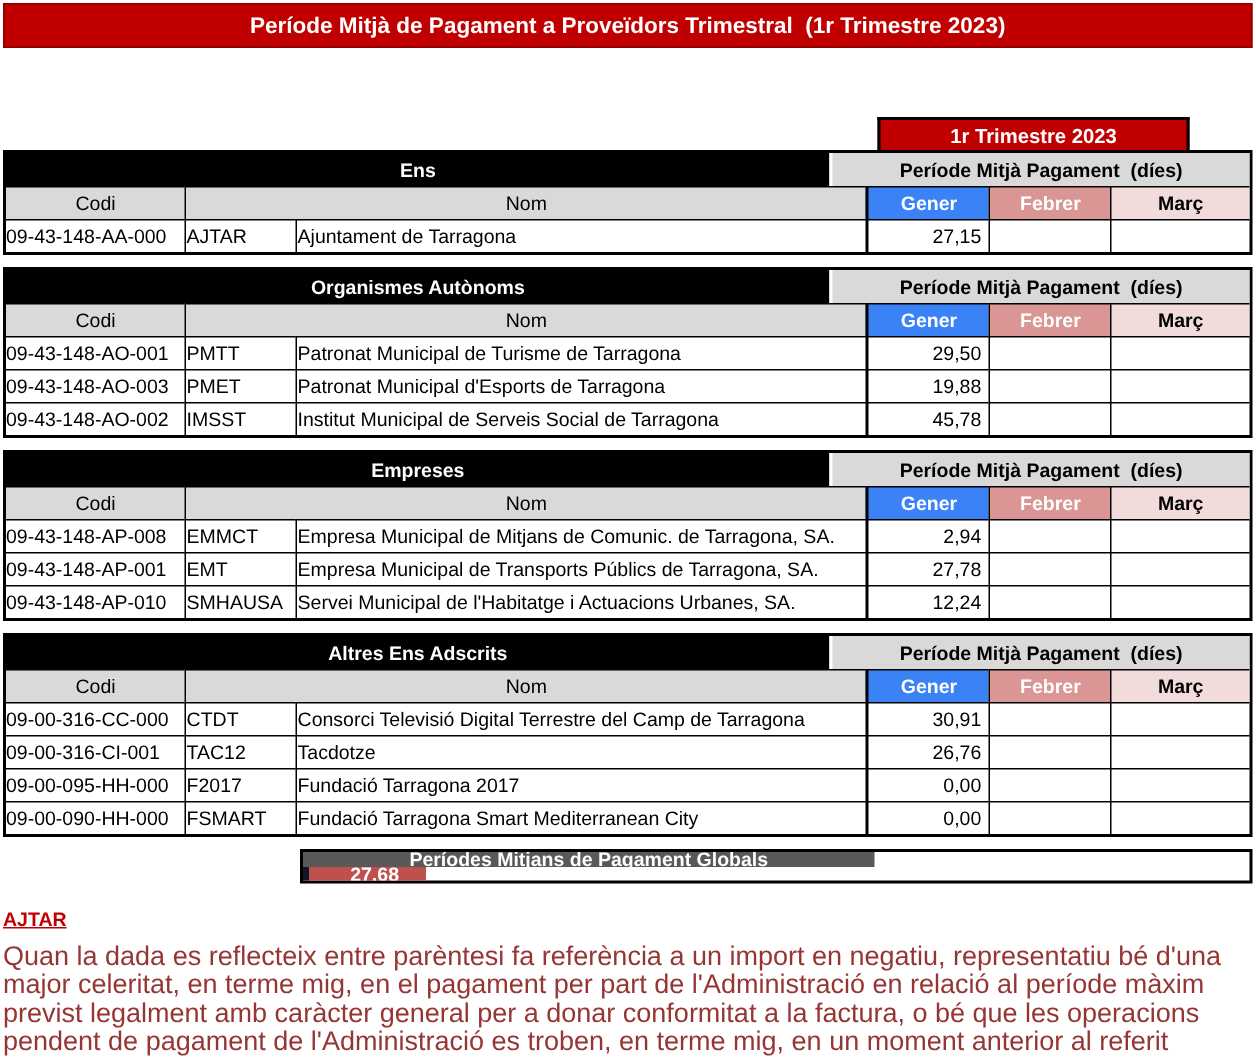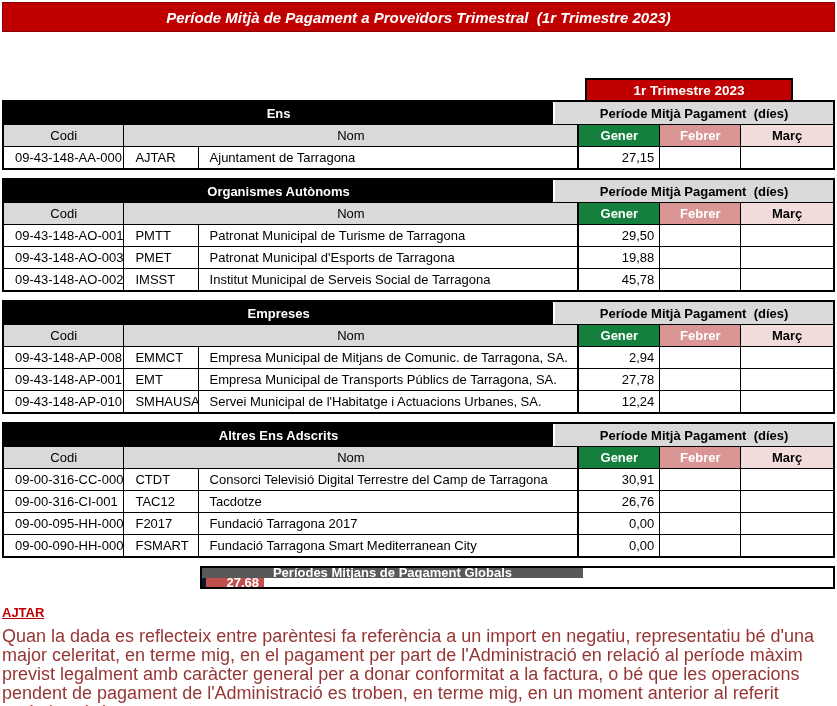--- a/index.html
+++ b/index.html
@@ -5,21 +5,21 @@
   html,body{margin:0;padding:0}
   body{
     width:837px;height:706px;box-sizing:border-box;padding:2px;
     background:#ffffff;overflow:hidden;
     font-family:"Liberation Sans",sans-serif;color:#000;
   }
   .titlebar{
     width:833px;height:30px;box-sizing:border-box;
     background:#C00000;border:1px solid #8A0000;
     display:flex;align-items:center;justify-content:center;
-    color:#fff;font-weight:bold;font-size:15px;font-style:italic;
+    color:#fff;font-weight:bold;font-size:15px;
   }
   .tri{
     margin:46px 0 0 583px;width:208px;height:22px;box-sizing:border-box;
     background:#C00000;border:2px solid #000;border-bottom:0;
     display:flex;align-items:center;justify-content:center;
     color:#fff;font-weight:bold;font-size:13.5px;
   }
   .tbl{width:833px;box-sizing:border-box;border:2px solid #000;background:#fff}
   .tbl.gap{margin-top:8px}
   .row{display:flex;height:22px;box-sizing:border-box}
@@ -30,33 +30,33 @@
   .row > div + div{border-left:1px solid #000}
   .row + .row > div{border-top:1px solid #000}
   
   .c1{width:121px}.c2{width:75px}.c3{width:385px}
   .nomh{width:460px}
   .vg{width:83px}.vf{width:82px}.vm{width:94px}
   .sect{width:581px;background:#000;color:#fff;font-weight:bold;justify-content:center}
   .pmp{width:296px;background:#D9D9D9;font-weight:bold;justify-content:center;border-left:2px solid #fff !important}
   .hdr{background:#D9D9D9;justify-content:center}
   .mh{font-weight:bold;justify-content:center}
-  .mh-gen{background:#15803d;color:#fff;border-left:2px solid #000 !important}
+  .mh-gen{background:#3b82f6;color:#fff;border-left:2px solid #000 !important}
   .mh-feb{background:#D99694;color:#fff}
   .mh-mar{background:#F2DCDB;color:#000}
-  .left{padding-left:11px}
+  .left{padding-left:0}
   .num{justify-content:flex-end;padding-right:5px}
   .bl2{border-left:2px solid #000 !important}
   .globals{
     display:flex;margin:8px 0 0 198px;width:635px;height:23px;
     box-sizing:border-box;border:2px solid #000;flex-direction:column;
   }
   .globals > div{box-sizing:border-box;display:flex;align-items:center;font-size:13px;overflow:hidden;white-space:nowrap}
   .gl-label{width:381px;background:#595959;color:#fff;font-weight:bold;justify-content:center}
-  .gl-gen{width:62px;background:#C0504D;color:#fff;font-weight:bold;justify-content:flex-end;padding-right:5px;border-left:4px solid #0f172a}
+  .gl-gen{width:82px;background:#C0504D;color:#fff;font-weight:bold;justify-content:flex-end;padding-right:18px;border-left:4px solid #0f172a}
   .gl-feb{width:82px;background:#D99694;border-left:2px solid #fff}
   .gl-mar{width:85px;background:#F2DCDB;border-left:2px solid #fff}
   .nota-h{
     margin-top:16px;display:inline-block;
     color:#C00000;font-weight:bold;text-decoration:underline;font-size:13px;
   }
   .nota-p{margin:6px 0 0 0;width:833px;color:#963634;font-size:18px;line-height:19px}
 </style>
 </head>
 <body>

